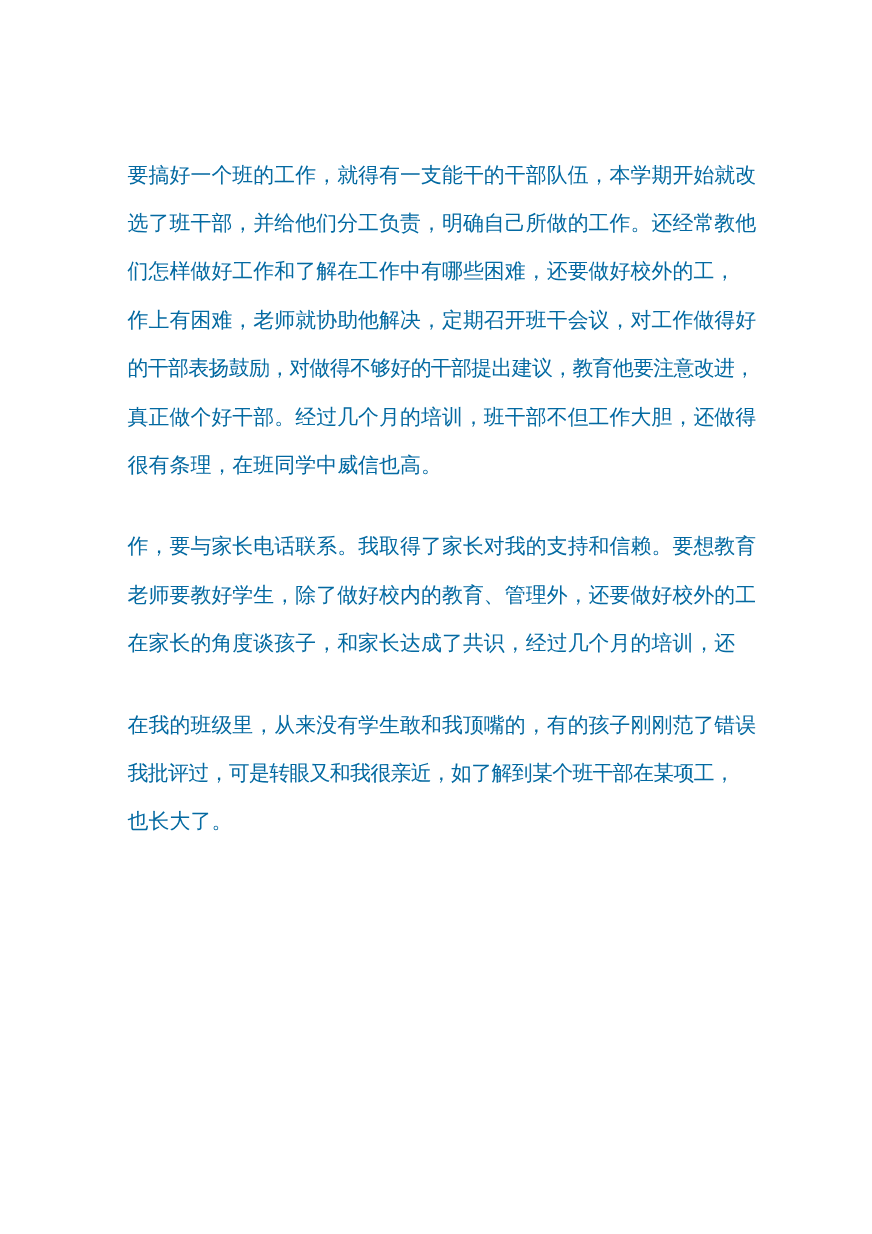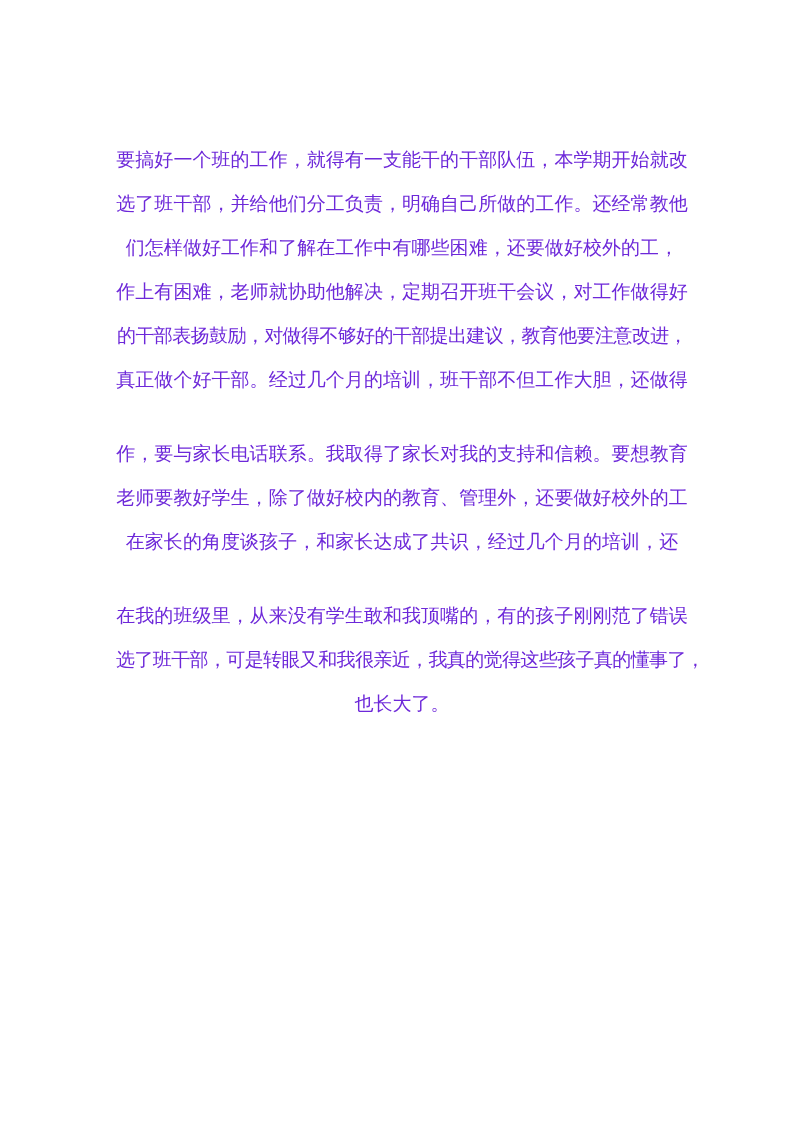--- a/index.html
+++ b/index.html
@@ -17,24 +17,24 @@
     position: relative;
     width: 793px;
     height: 1122px;
     background: #ffffff;
   }
   .doc-body {
     position: absolute;
     left: 116px;
     top: 138px;
     width: 572px;
-    color: #6d28d9;
+    color: #0369a1;
     font-size: 19px;
     line-height: 44px;
-    text-align: center;
+    text-align: left;
   }
   .paragraph {
     margin: 0 0 30px 0;
     padding: 0;
   }
   .paragraph:last-child {
     margin-bottom: 0;
   }
   .text-line {
     display: block;
@@ -53,29 +53,30 @@
 <div class="page">
   <div class="doc-body">
 
     <div class="paragraph">
       <span class="text-line">要搞好一个班的工作，就得有一支能干的干部队伍，本学期开始就改</span>
       <span class="text-line">选了班干部，并给他们分工负责，明确自己所做的工作。还经常教他</span>
       <span class="text-line">们怎样做好工作和了解在工作中有哪些困难，还要做好校外的工，</span>
       <span class="text-line">作上有困难，老师就协助他解决，定期召开班干会议，对工作做得好</span>
       <span class="text-line squeeze">的干部表扬鼓励，对做得不够好的干部提出建议，教育他要注意改进，</span>
       <span class="text-line">真正做个好干部。经过几个月的培训，班干部不但工作大胆，还做得</span>
+      <span class="text-line">很有条理，在班同学中威信也高。</span>
     </div>
 
     <div class="paragraph">
       <span class="text-line">作，要与家长电话联系。我取得了家长对我的支持和信赖。要想教育</span>
       <span class="text-line">老师要教好学生，除了做好校内的教育、管理外，还要做好校外的工</span>
       <span class="text-line">在家长的角度谈孩子，和家长达成了共识，经过几个月的培训，还</span>
     </div>
 
     <div class="paragraph">
       <span class="text-line">在我的班级里，从来没有学生敢和我顶嘴的，有的孩子刚刚范了错误</span>
-      <span class="text-line squeeze">选了班干部，可是转眼又和我很亲近，我真的觉得这些孩子真的懂事了，</span>
+      <span class="text-line squeeze">我批评过，可是转眼又和我很亲近，如了解到某个班干部在某项工，</span>
       <span class="text-line">也长大了。</span>
     </div>
 
 
   </div>
 </div>
 
 </body></html>

